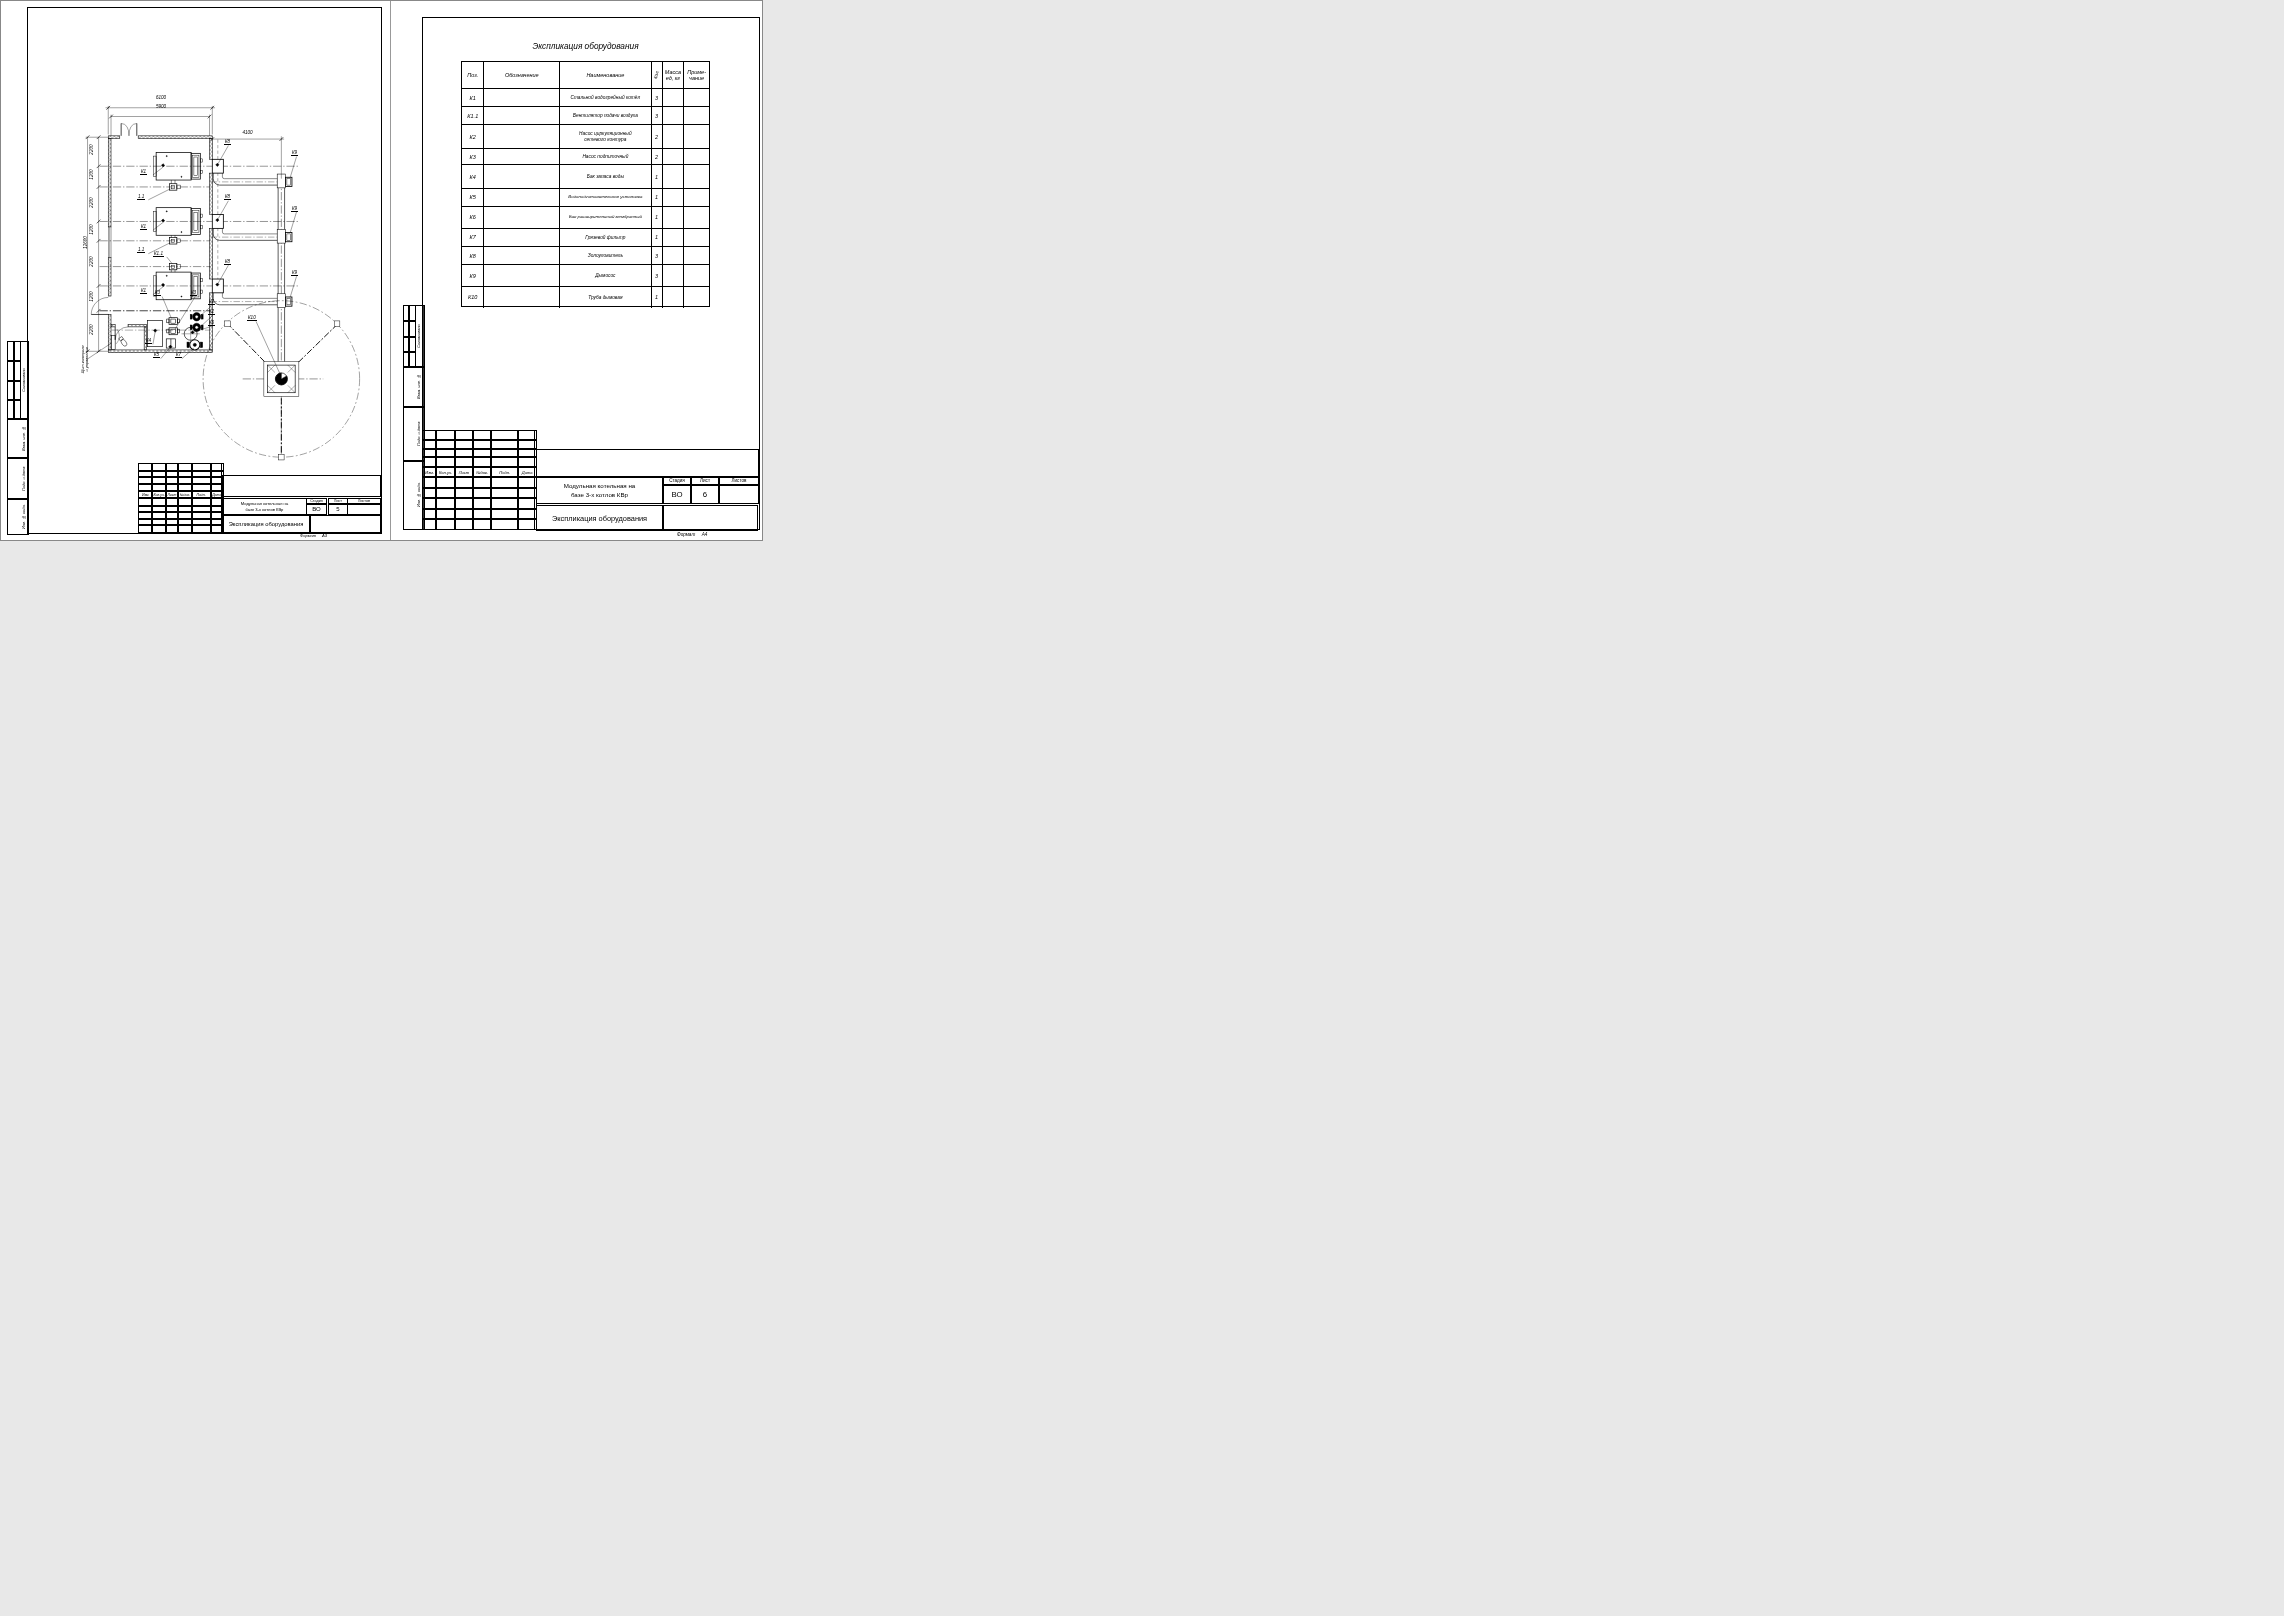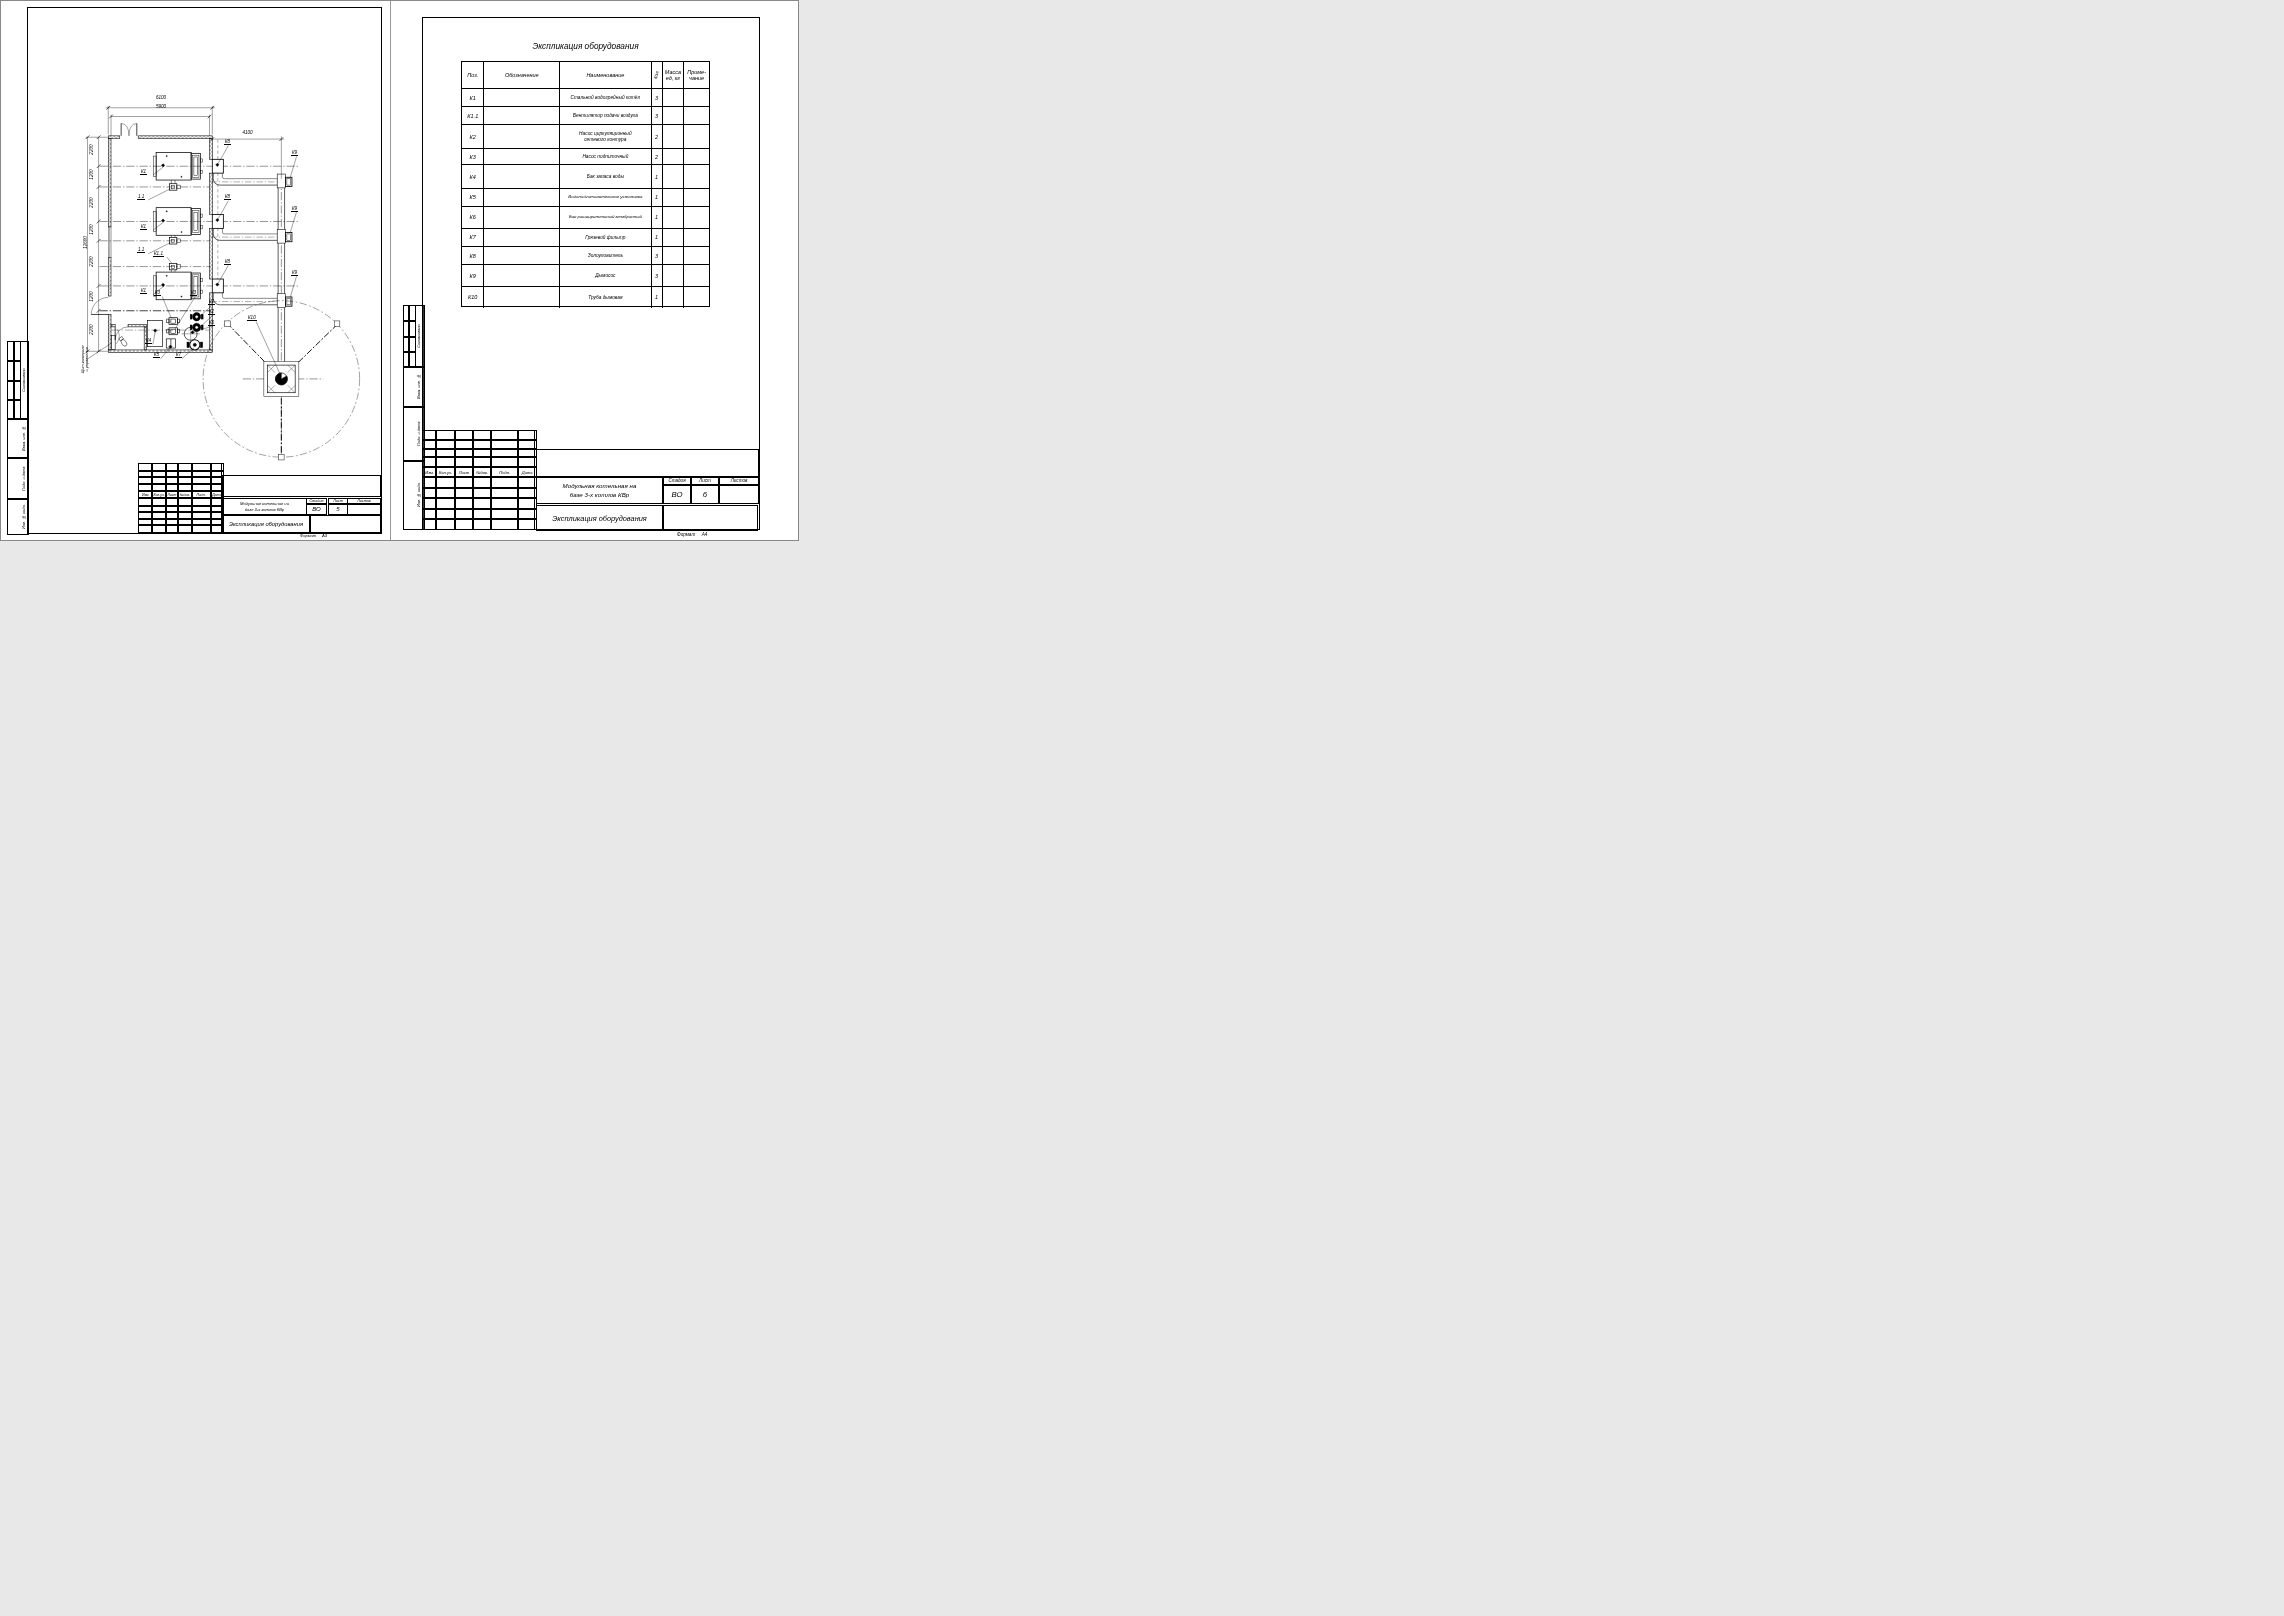--- a/index.html
+++ b/index.html
@@ -1,17 +1,17 @@
 <!DOCTYPE html>
 <html style="font-size:7.4px"><head>
 <meta charset="utf-8">
 <style>
   html,body{margin:0;padding:0;background:#e8e8e8;}
   .canvas{position:relative;width:761px;height:539px;background:#fff;border:0.5px solid #888;
-          font-family:"Liberation Sans",sans-serif;color:#000;overflow:hidden;padding-left:36px;}
+          font-family:"Liberation Sans",sans-serif;color:#000;overflow:hidden;}
   .sheet{position:absolute;top:0;height:539px;background:#fff;}
   #sheetL{left:0;width:389px;border-right:0.5px solid #999;}
   #sheetR{left:390px;width:372px;}
   .frame{position:absolute;border:0.9px solid #000;}
   svg{position:absolute;left:0;top:0;}
   
   .lbl{position:absolute;font-style:italic;font-size:4.6px;line-height:1.1;white-space:nowrap;}
   .shl{border-bottom:0.5px solid #000;padding:0 0.9px;}
   .ctr{text-align:center;}
   .vlbl{position:absolute;width:28px;text-align:center;font-style:italic;font-size:4.6px;
@@ -19,21 +19,21 @@
   
   .stampv{position:absolute;border:0.7px solid #000;display:flex;}
   .stampv .vt{writing-mode:vertical-rl;transform:rotate(180deg);display:flex;align-items:center;
         justify-content:center;font-style:italic;font-size:3.9px;flex:0 0 7.8px;
         border-left:0.7px solid #000;}
   .stampv .emptyc{flex:1;}
   .ggrid{display:grid;flex:1;}
   .gcell{outline:0.3px solid #000;outline-offset:-0.2px;}
   
   .tbcell{position:absolute;border:0.6px solid #000;box-sizing:border-box;
-          display:flex;align-items:center;justify-content:center;font-style:italic;text-align:right;}
+          display:flex;align-items:center;justify-content:center;text-align:right;}
   .rhead{position:absolute;display:grid;border:0.6px solid #000;box-sizing:border-box;}
   .rhc{display:flex;align-items:center;justify-content:center;font-style:italic;font-size:3.5px;
        outline:0.3px solid #000;outline-offset:-0.2px;}
   .rgrid{position:absolute;border:0.6px solid #000;box-sizing:border-box;}
   
   .etab{position:absolute;border:1px solid #000;box-sizing:border-box;}
   .erow{display:flex;border-bottom:0.6px solid #000;box-sizing:border-box;}
   .erow:last-child{border-bottom:none;}
   .ecell{border-right:0.5px solid #000;box-sizing:border-box;display:flex;align-items:center;
          justify-content:center;font-style:italic;text-align:center;line-height:1.12;}

